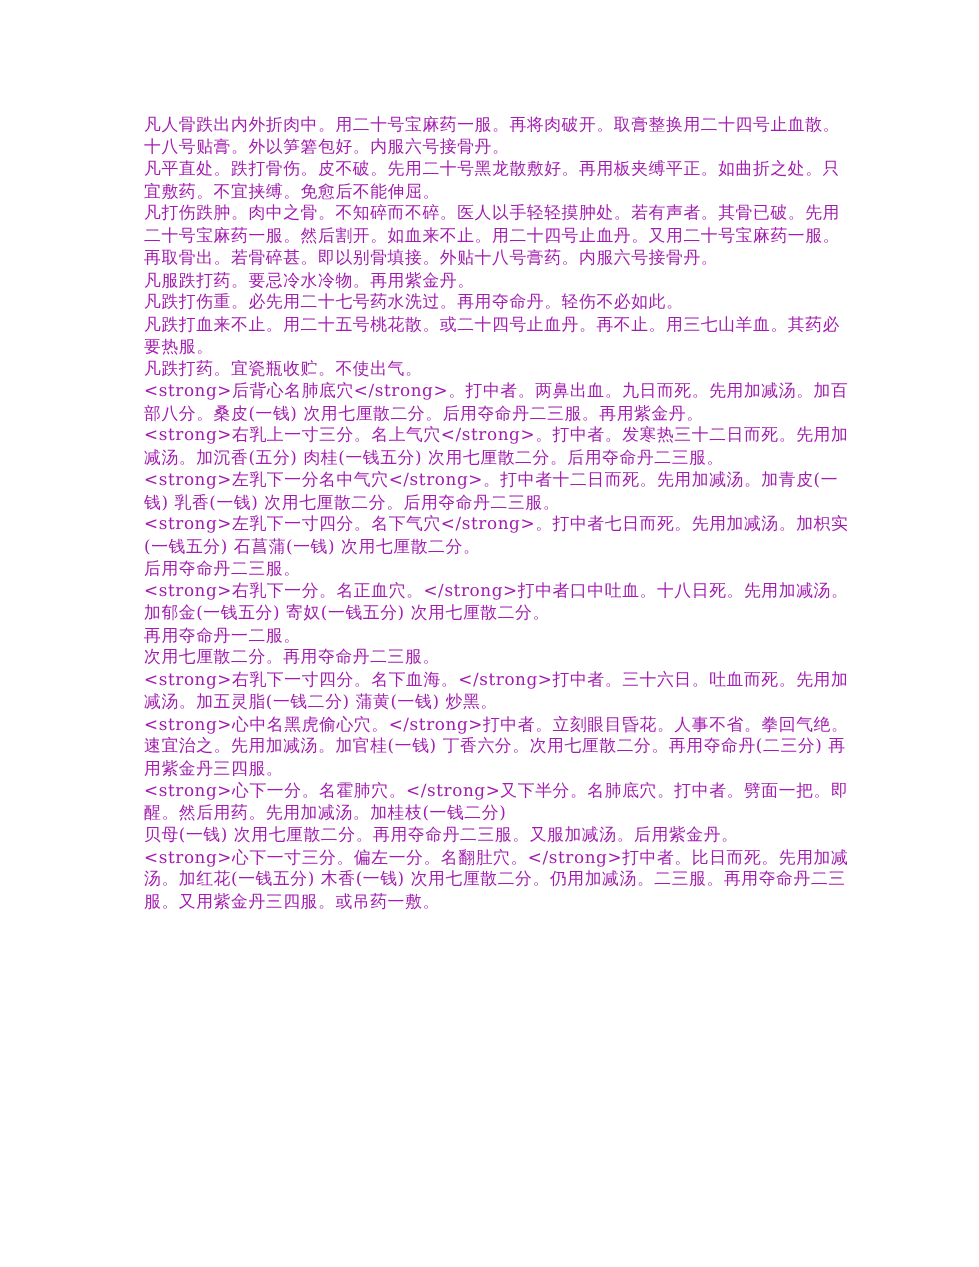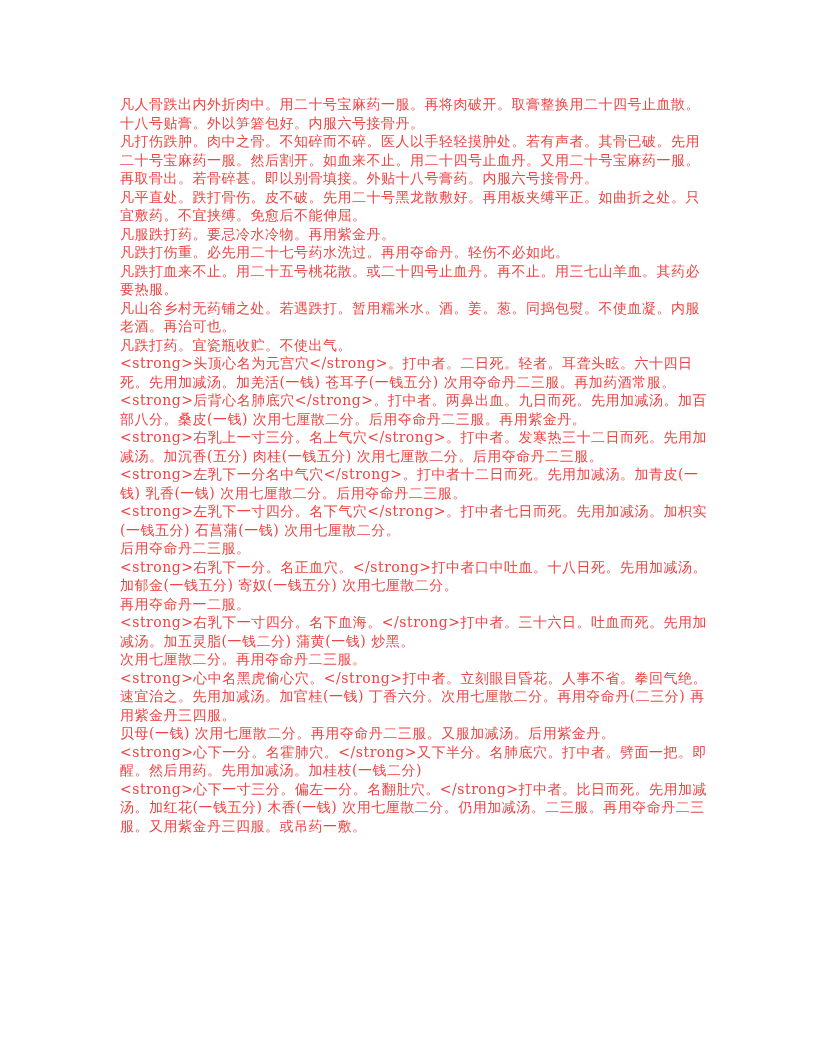--- a/index.html
+++ b/index.html
@@ -5,48 +5,46 @@
     html, body { margin: 0; padding: 0; background: #ffffff; }
     body { width: 816px; height: 1056px; position: relative; overflow: hidden; }
     .page {
       position: absolute;
       left: 120px;
       top: 95px;
       width: 592px;
       font-family: "DejaVu Serif", "Liberation Serif", serif;
       font-size: 14px;
       line-height: 18.5px;
-      color: #ef4444;
+      color: #a21caf;
     }
     .para {
       margin: 0;
       padding: 0;
       word-break: break-all;
       letter-spacing: 0.5px;
     }
   </style>
 </head>
 <body>
 
 <div class="page">
   <p class="para">凡人骨跌出内外折肉中。用二十号宝麻药一服。再将肉破开。取膏整换用二十四号止血散。十八号贴膏。外以笋箬包好。内服六号接骨丹。</p>
+  <p class="para">凡平直处。跌打骨伤。皮不破。先用二十号黑龙散敷好。再用板夹缚平正。如曲折之处。只宜敷药。不宜挟缚。免愈后不能伸屈。</p>
   <p class="para">凡打伤跌肿。肉中之骨。不知碎而不碎。医人以手轻轻摸肿处。若有声者。其骨已破。先用二十号宝麻药一服。然后割开。如血来不止。用二十四号止血丹。又用二十号宝麻药一服。再取骨出。若骨碎甚。即以别骨填接。外贴十八号膏药。内服六号接骨丹。</p>
-  <p class="para">凡平直处。跌打骨伤。皮不破。先用二十号黑龙散敷好。再用板夹缚平正。如曲折之处。只宜敷药。不宜挟缚。免愈后不能伸屈。</p>
   <p class="para">凡服跌打药。要忌冷水冷物。再用紫金丹。</p>
   <p class="para">凡跌打伤重。必先用二十七号药水洗过。再用夺命丹。轻伤不必如此。</p>
   <p class="para">凡跌打血来不止。用二十五号桃花散。或二十四号止血丹。再不止。用三七山羊血。其药必要热服。</p>
-  <p class="para">凡山谷乡村无药铺之处。若遇跌打。暂用糯米水。酒。姜。葱。同捣包熨。不使血凝。内服老酒。再治可也。</p>
   <p class="para">凡跌打药。宜瓷瓶收贮。不使出气。</p>
-  <p class="para">&lt;strong&gt;头顶心名为元宫穴&lt;/strong&gt;。打中者。二日死。轻者。耳聋头眩。六十四日死。先用加减汤。加羌活(一钱) 苍耳子(一钱五分) 次用夺命丹二三服。再加药酒常服。</p>
   <p class="para">&lt;strong&gt;后背心名肺底穴&lt;/strong&gt;。打中者。两鼻出血。九日而死。先用加减汤。加百部八分。桑皮(一钱) 次用七厘散二分。后用夺命丹二三服。再用紫金丹。</p>
   <p class="para">&lt;strong&gt;右乳上一寸三分。名上气穴&lt;/strong&gt;。打中者。发寒热三十二日而死。先用加减汤。加沉香(五分) 肉桂(一钱五分) 次用七厘散二分。后用夺命丹二三服。</p>
   <p class="para">&lt;strong&gt;左乳下一分名中气穴&lt;/strong&gt;。打中者十二日而死。先用加减汤。加青皮(一钱) 乳香(一钱) 次用七厘散二分。后用夺命丹二三服。</p>
   <p class="para">&lt;strong&gt;左乳下一寸四分。名下气穴&lt;/strong&gt;。打中者七日而死。先用加减汤。加枳实(一钱五分) 石菖蒲(一钱) 次用七厘散二分。</p>
   <p class="para">后用夺命丹二三服。</p>
   <p class="para">&lt;strong&gt;右乳下一分。名正血穴。&lt;/strong&gt;打中者口中吐血。十八日死。先用加减汤。加郁金(一钱五分) 寄奴(一钱五分) 次用七厘散二分。</p>
   <p class="para">再用夺命丹一二服。</p>
+  <p class="para">次用七厘散二分。再用夺命丹二三服。</p>
   <p class="para">&lt;strong&gt;右乳下一寸四分。名下血海。&lt;/strong&gt;打中者。三十六日。吐血而死。先用加减汤。加五灵脂(一钱二分) 蒲黄(一钱) 炒黑。</p>
-  <p class="para">次用七厘散二分。再用夺命丹二三服。</p>
   <p class="para">&lt;strong&gt;心中名黑虎偷心穴。&lt;/strong&gt;打中者。立刻眼目昏花。人事不省。拳回气绝。速宜治之。先用加减汤。加官桂(一钱) 丁香六分。次用七厘散二分。再用夺命丹(二三分) 再用紫金丹三四服。</p>
+  <p class="para">&lt;strong&gt;心下一分。名霍肺穴。&lt;/strong&gt;又下半分。名肺底穴。打中者。劈面一把。即醒。然后用药。先用加减汤。加桂枝(一钱二分)</p>
   <p class="para">贝母(一钱) 次用七厘散二分。再用夺命丹二三服。又服加减汤。后用紫金丹。</p>
-  <p class="para">&lt;strong&gt;心下一分。名霍肺穴。&lt;/strong&gt;又下半分。名肺底穴。打中者。劈面一把。即醒。然后用药。先用加减汤。加桂枝(一钱二分)</p>
   <p class="para">&lt;strong&gt;心下一寸三分。偏左一分。名翻肚穴。&lt;/strong&gt;打中者。比日而死。先用加减汤。加红花(一钱五分) 木香(一钱) 次用七厘散二分。仍用加减汤。二三服。再用夺命丹二三服。又用紫金丹三四服。或吊药一敷。</p>
 </div>
 
 </body></html>

